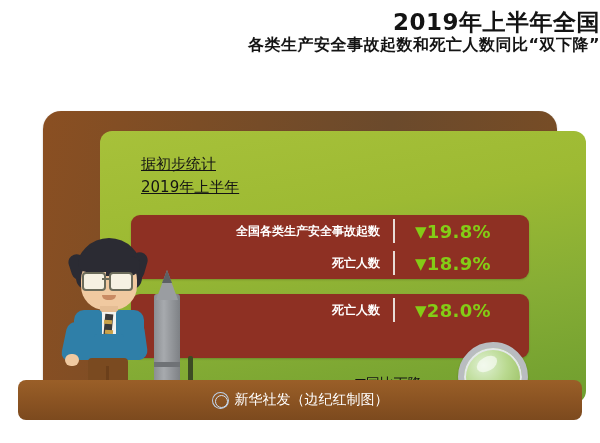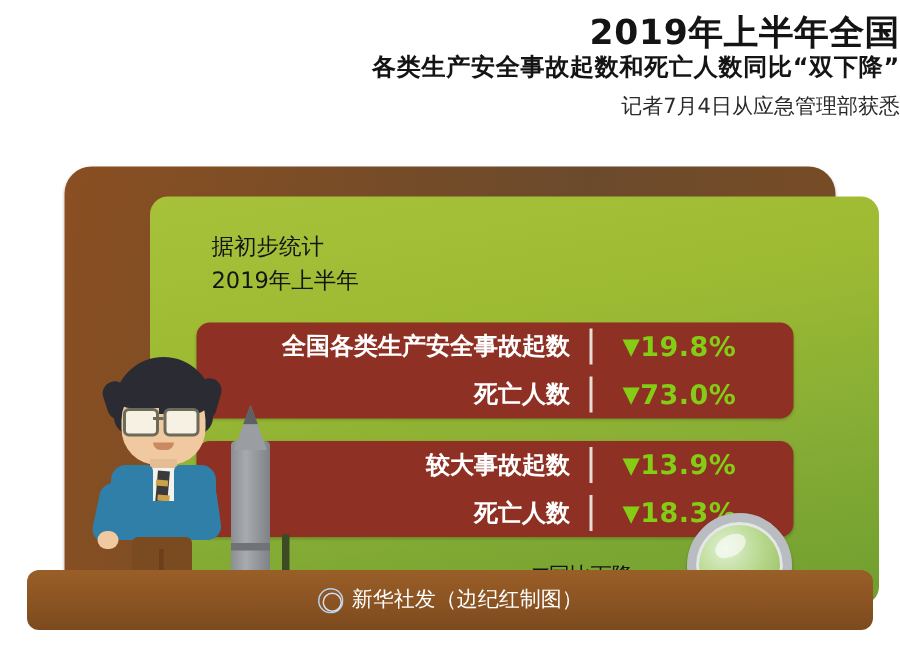--- a/index.html
+++ b/index.html
@@ -38,37 +38,38 @@
     border-radius:12px;
     background:linear-gradient(170deg,#a7c13a 0%,#9dba33 34%,#86ad35 66%,#6f9e2f 100%);
     overflow:hidden;
   }
 
   
   #intro{
     position:absolute;left:41px;top:22px;
     font-size:15px;line-height:1.5;color:#141414;font-weight:500;
     white-space:pre-line;
+    text-decoration:underline;
   }
 
   
   .panel{
     position:absolute;left:31px;width:398px;
     background:#8e3023;border-radius:9px;
     box-shadow:0 1px 2px rgba(0,0,0,.18);
   }
   #panel-1{top:84px;height:64px;}
   #panel-2{top:163px;height:64px;}
 
   .panel-row{
     position:relative;height:32px;display:flex;align-items:center;
   }
   .row-label{
     width:262px;text-align:right;padding-right:13px;
-    color:#ffffff;font-size:16px;font-weight:bold;white-space:nowrap;
+    color:#ffffff;font-size:12px;font-weight:bold;white-space:nowrap;
     box-sizing:border-box;
   }
   .row-divider{
     position:absolute;left:262px;top:4px;width:2px;height:24px;
     background:#e8dcd6;
   }
   .row-value{
     padding-left:22px;color:#84cc16;font-size:18px;font-weight:bold;
     white-space:nowrap;letter-spacing:.3px;
   }
@@ -155,21 +156,20 @@
     background:linear-gradient(90deg,#55585c,#7e8185,#4a4d51);
     transform:rotate(-42deg);transform-origin:top left;
   }
 </style>
 </head>
 <body>
 
 <div id="title-block">
   <div class="title-line" id="title-line-1">2019年上半年全国</div>
   <div class="title-line" id="title-line-2">各类生产安全事故起数和死亡人数同比“双下降”</div>
-  <div id="subtitle">记者7月4日从应急管理部获悉</div>
 </div>
 
 <div id="board-wrap">
 
   <div id="board-frame">
     <div id="board-surface">
 
       <div id="intro">据初步统计
 2019年上半年</div>
 
@@ -178,38 +178,31 @@
           <div class="row-label">全国各类生产安全事故起数</div>
           <div class="row-divider"></div>
           <div class="row-value">
             <span class="dn">▼</span><span>19.8%</span>
           </div>
         </div>
         <div class="panel-row">
           <div class="row-label">死亡人数</div>
           <div class="row-divider"></div>
           <div class="row-value">
-            <span class="dn">▼</span><span>73.0%</span>
+            <span class="dn">▼</span><span>18.9%</span>
           </div>
         </div>
       </div>
 
       <div class="panel" id="panel-2">
-        <div class="panel-row">
-          <div class="row-label">较大事故起数</div>
-          <div class="row-divider"></div>
-          <div class="row-value">
-            <span class="dn">▼</span><span>13.9%</span>
-          </div>
-        </div>
         <div class="panel-row">
           <div class="row-label">死亡人数</div>
           <div class="row-divider"></div>
           <div class="row-value">
-            <span class="dn">▼</span><span>18.3%</span>
+            <span class="dn">▼</span><span>28.0%</span>
           </div>
         </div>
       </div>
 
       <div id="legend">
         <span>▼</span><span>同比下降</span>
       </div>
 
     </div>
   </div>

